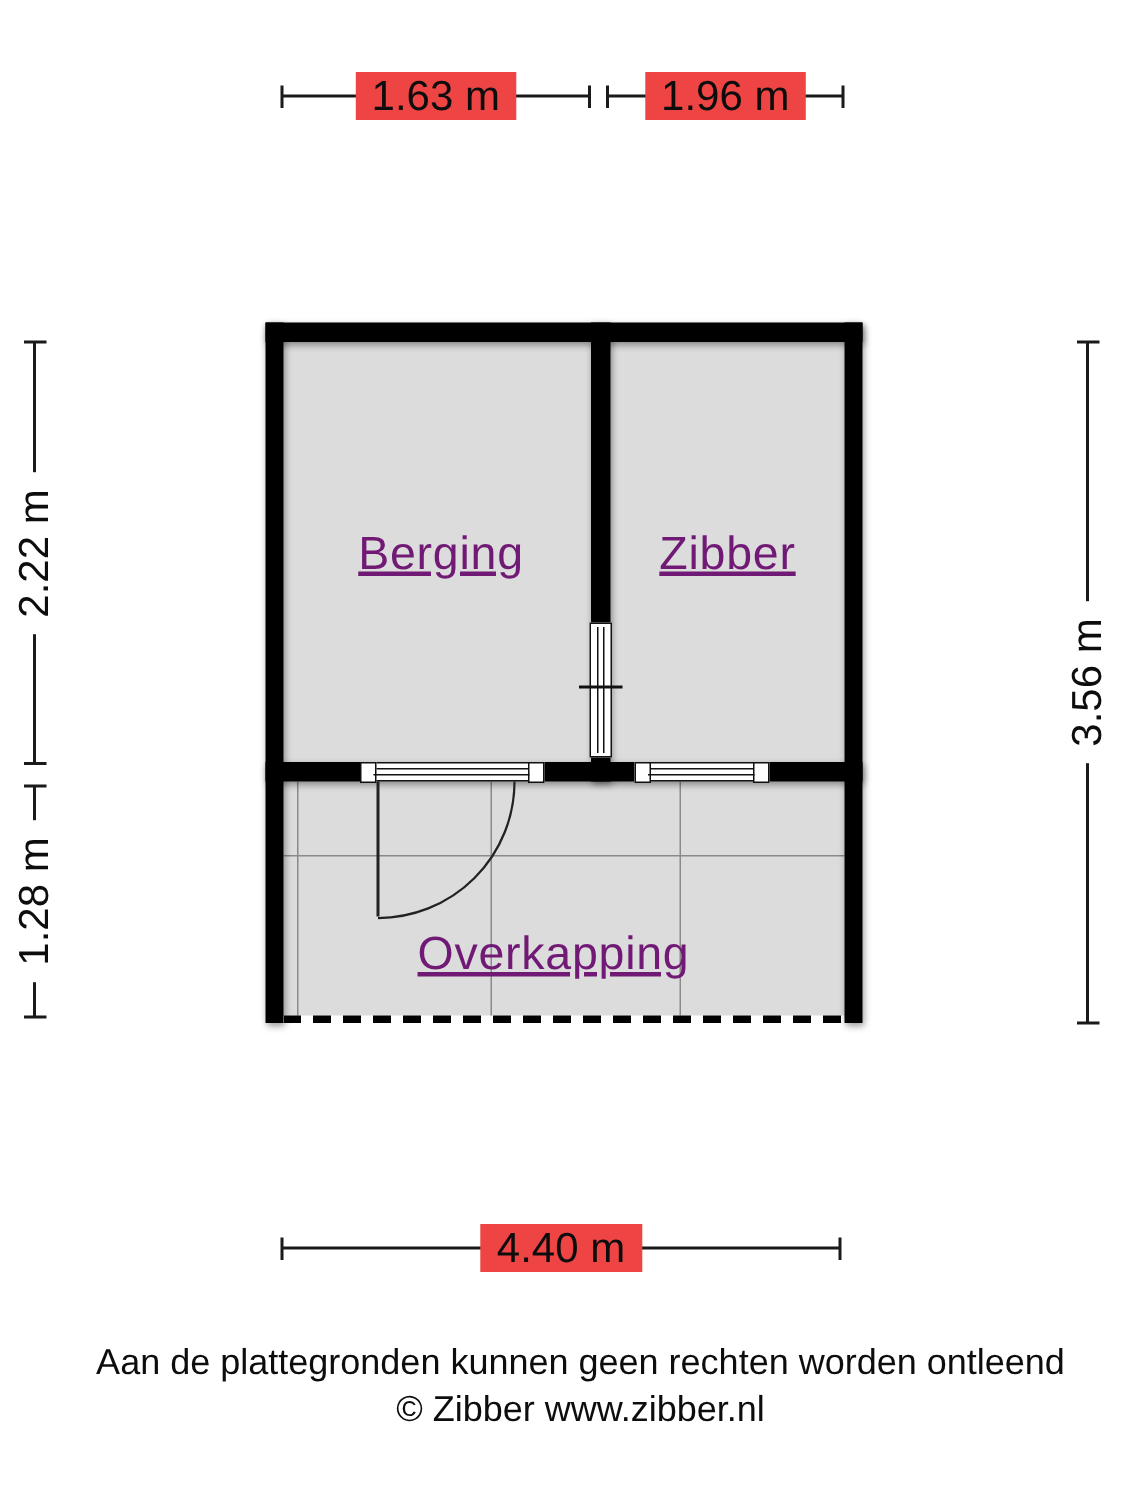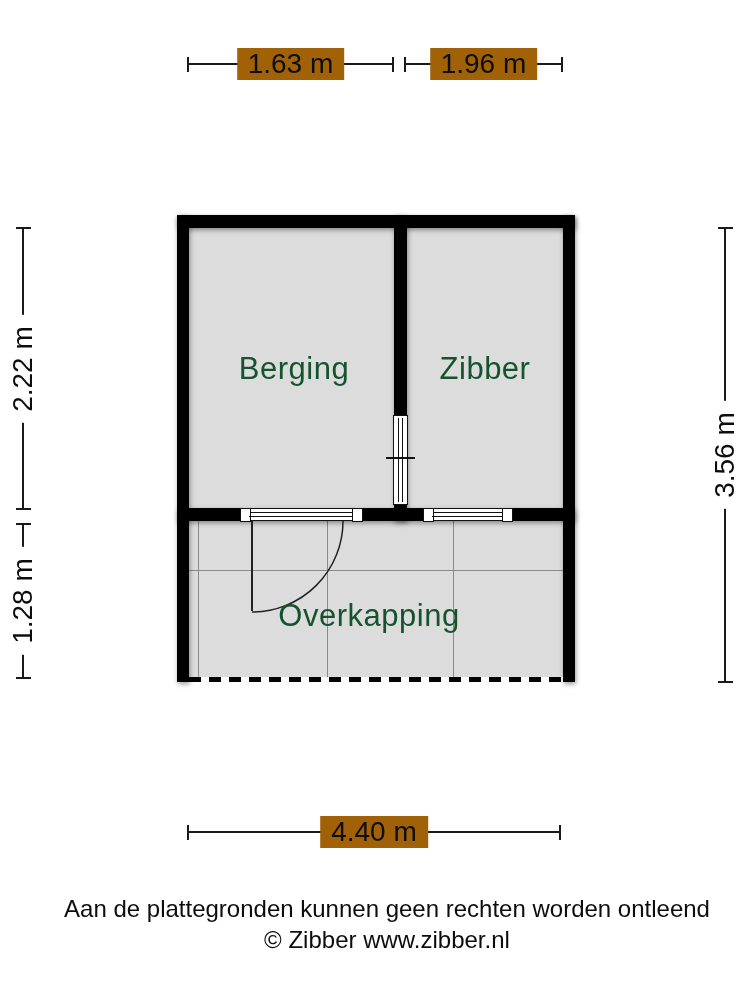--- a/index.html
+++ b/index.html
@@ -23,28 +23,28 @@
 
   .vwin{position:absolute;background:#fff;border:1.5px solid #111;box-sizing:border-box;}
   .vwin::before,.vwin::after{content:"";position:absolute;top:2px;bottom:2px;width:1px;background:#111;}
   .vwin::before{left:30%;} .vwin::after{left:62%;}
 
   .dashline{position:absolute;height:5px;
     background:repeating-linear-gradient(90deg,#000 0 12px,transparent 12px 20px);}
 
   
   .room-label{position:absolute;transform:translate(-50%,-50%);font-size:31px;
-    letter-spacing:0.5px;color:#14532d;white-space:nowrap;}
+    letter-spacing:0.5px;color:#701a75;white-space:nowrap;text-decoration:underline;}
 
   
   .hdim{position:absolute;border-top:2px solid #1a1a1a;}
   .hdim .tick{position:absolute;width:2px;height:15px;background:#1a1a1a;top:-8.5px;}
   .hdim .tick.l{left:-1px;} .hdim .tick.r{right:-1px;}
   .hdim .dlabel{position:absolute;left:50%;top:-1px;transform:translate(-50%,-50%);
-    background:#a16207;padding:0 11px;font-size:28px;white-space:nowrap;}
+    background:#ef4444;padding:0 11px;font-size:28px;white-space:nowrap;}
 
   .vdim{position:absolute;border-left:2px solid #1a1a1a;}
   .vdim .tick{position:absolute;height:2px;width:15px;background:#1a1a1a;left:-8.5px;}
   .vdim .tick.t{top:-1px;} .vdim .tick.b{bottom:-1px;}
   .vdim .dlabel{position:absolute;top:50%;left:-1px;transform:translate(-50%,-50%) rotate(-90deg);
     background:#fff;padding:0 11px;font-size:28px;white-space:nowrap;}
 
   
   .footer{position:absolute;left:0;top:893px;width:750px;text-align:center;
     font-size:24px;line-height:31px;color:#0d0d0d;padding-left:12px;}
@@ -114,18 +114,18 @@
 
 <div class="abs" style="left:251px;top:521px;width:1.5px;height:90px;background:#222;"></div>
 <svg class="abs" style="left:252px;top:521px;overflow:visible;" width="91" height="91" viewBox="0 0 91 91">
   <path d="M91,0 A91,91 0 0 1 0,91" fill="none" stroke="#222" stroke-width="1.5"></path>
 </svg>
 
 <div class="dashline" style="left:189px;top:677px;width:374px;"></div>
 
 <div class="room-label" style="left:294px;top:369px;">Berging</div>
 <div class="room-label" style="left:485px;top:369px;">Zibber</div>
-<div class="room-label" style="left:369px;top:616px;">Overkapping</div>
+<div class="room-label" style="left:369px;top:636px;">Overkapping</div>
 
 <div class="footer">
   <div>Aan de plattegronden kunnen geen rechten worden ontleend</div>
   <div>© Zibber www.zibber.nl</div>
 </div>
 
 </body></html>

